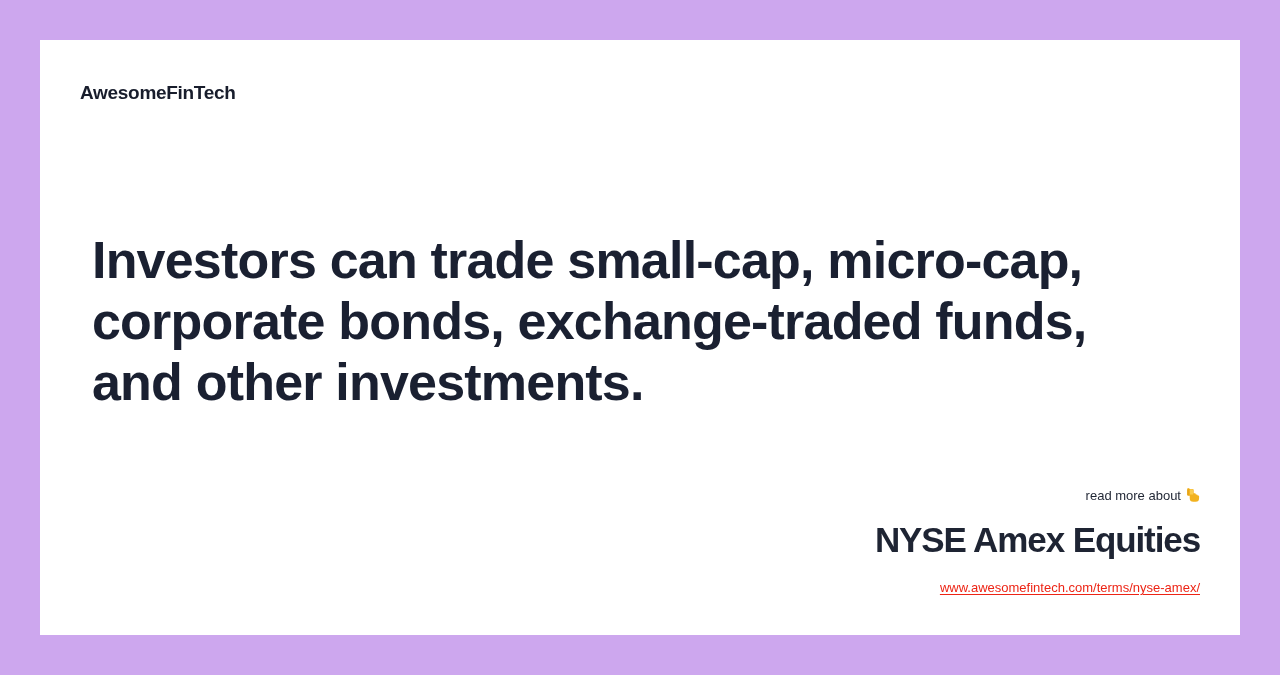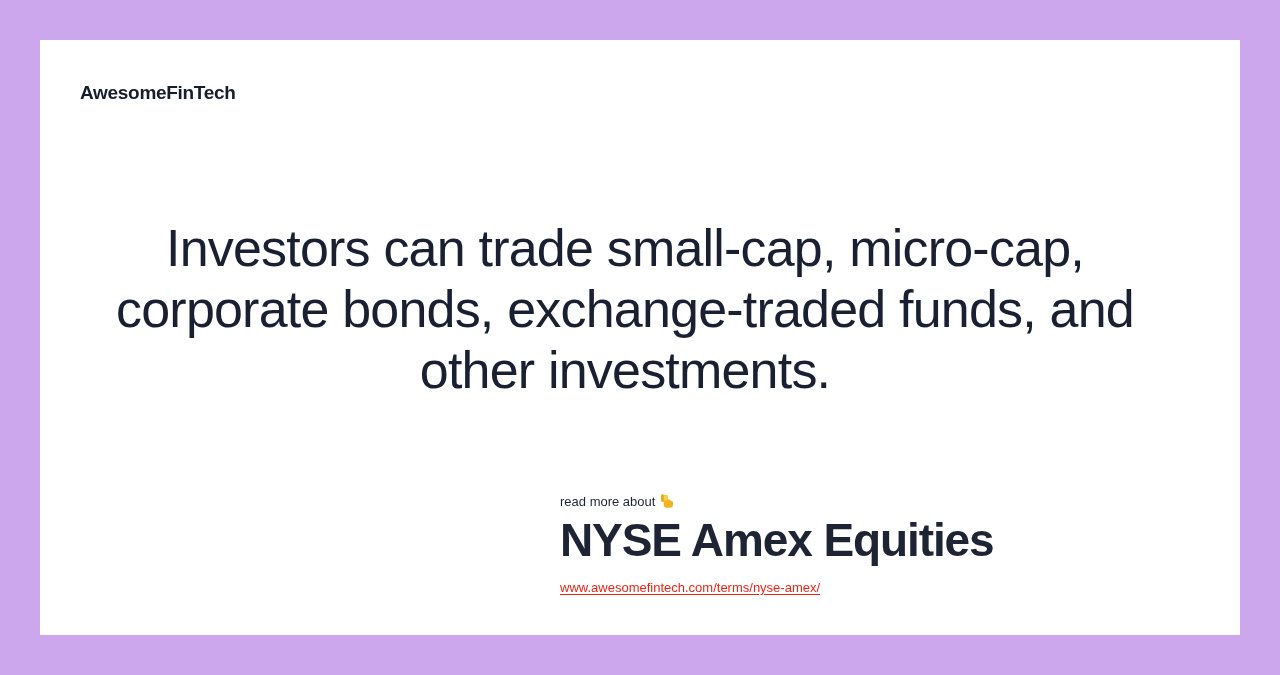--- a/index.html
+++ b/index.html
@@ -45,58 +45,58 @@
     white-space: nowrap;
   }
 
   .quote {
     position: absolute;
     left: 40px;
     top: 178px;
     width: 1090px;
     font-family: "Liberation Sans", sans-serif;
     font-size: 52px;
-    font-weight: 400;
+    font-weight: 700;
     line-height: 61px;
     letter-spacing: -0.8px;
     color: #1a2031;
-    margin: 0;
-    text-align: center;
+    margin: 12px;
   }
 
   .endorse {
     position: absolute;
     right: 40px;
     bottom: 38px;
+    text-align: right;
     width: 640px;
   }
 
   .readmore {
     font-family: "Liberation Sans", sans-serif;
     font-size: 13px;
     font-weight: 400;
     color: #1f2533;
     line-height: 18px;
     white-space: nowrap;
   }
 
   .hand-svg {
     vertical-align: -3px;
     margin-left: 5px;
   }
 
   .termname {
     font-family: "Liberation Sans", sans-serif;
-    font-size: 46px;
+    font-size: 35px;
     font-weight: 700;
     letter-spacing: -1.1px;
     color: #1e2433;
     line-height: 42px;
     white-space: nowrap;
-    margin-top: 8px;
+    margin-top: 14px;
   }
 
   .termlink {
     font-family: "Liberation Sans", sans-serif;
     font-size: 13px;
     font-weight: 400;
     color: #ed2415;
     text-decoration: underline;
     text-underline-offset: 2px;
     line-height: 18px;

